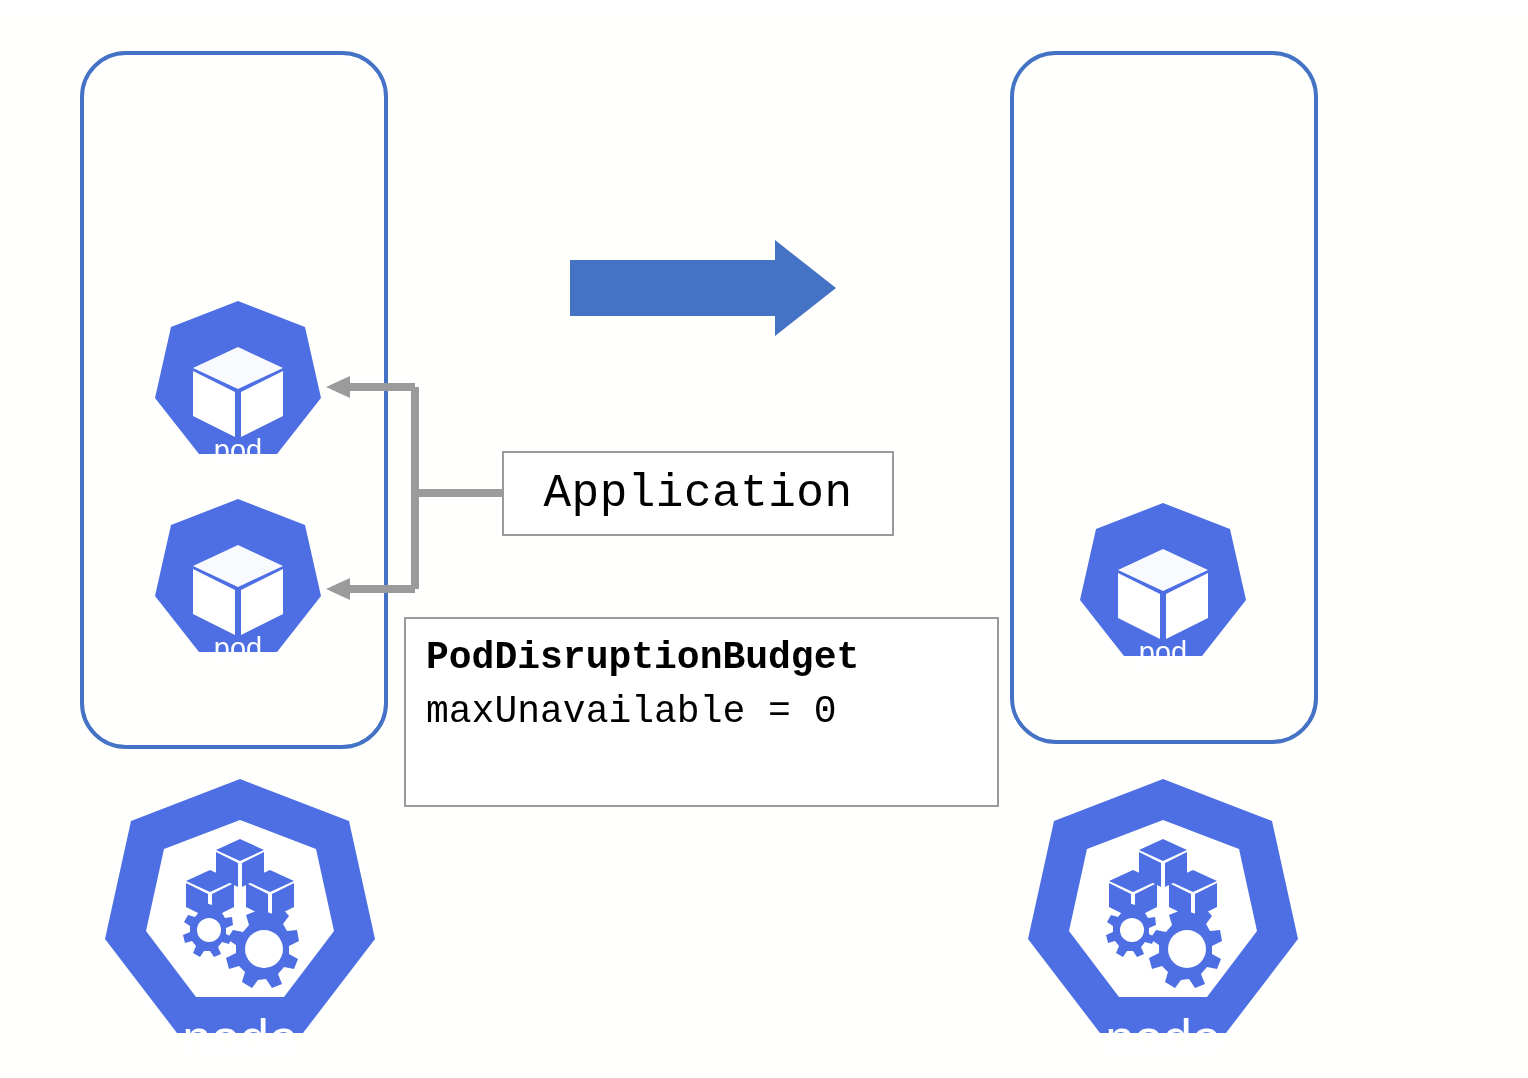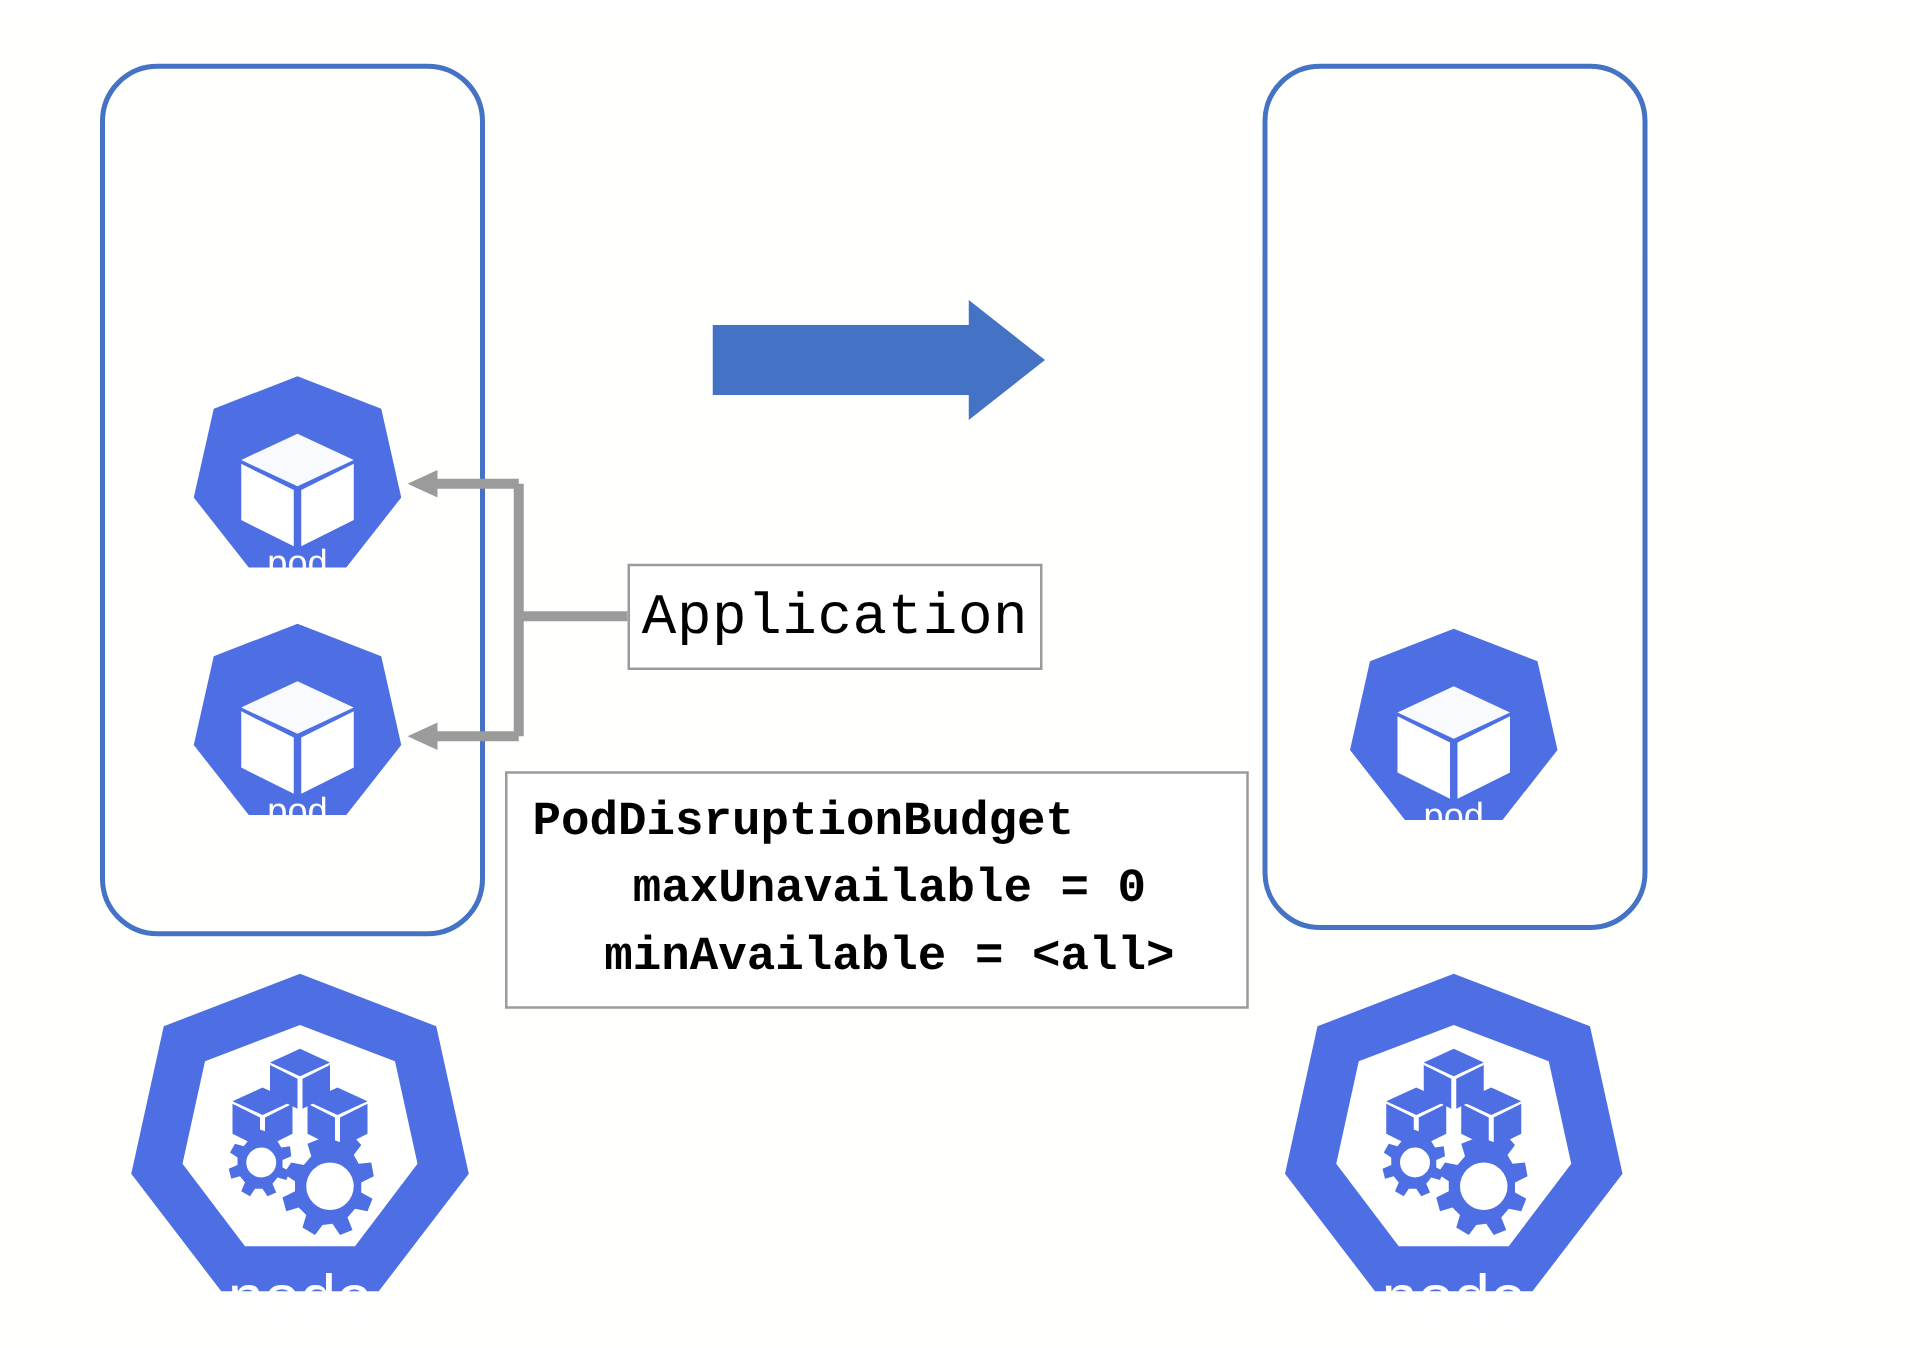--- a/index.html
+++ b/index.html
@@ -49,21 +49,21 @@
   .text-box {
     position: absolute;
     border: 2px solid #9b9b9b;
     background: #ffffff;
     box-sizing: border-box;
     color: #000000;
   }
   #application-box {
     left: 502px;
     top: 435px;
-    width: 332px;
+    width: 392px;
     height: 85px;
     display: flex;
     align-items: center;
     justify-content: center;
     text-align: right;
   }
   #application-label {
     font-size: 46px;
     letter-spacing: 0.5px;
     line-height: 1;
@@ -77,24 +77,23 @@
     padding: 12px 0 16px 20px;
   }
   #pdb-title {
     font-size: 38px;
     font-weight: bold;
     line-height: 1.42;
     white-space: nowrap;
   }
   .pdb-line {
     font-size: 38px;
-    font-weight: bold;
+    font-weight: normal;
     line-height: 1.42;
     white-space: nowrap;
-    text-align: center;
   }
 
   
   #app-connector {
     position: absolute;
     left: 320px;
     top: 350px;
     width: 200px;
     height: 250px;
     pointer-events: none;
@@ -228,16 +227,15 @@
     </svg>
   </div>
 
   <div id="application-box" class="text-box">
     <span id="application-label">Application</span>
   </div>
 
   <div id="pdb-box" class="text-box">
     <div id="pdb-title">PodDisruptionBudget</div>
     <div class="pdb-line">maxUnavailable = 0</div>
-    <div class="pdb-line">minAvailable = &lt;all&gt;</div>
   </div>
 
 </div>
 
 </body></html>

